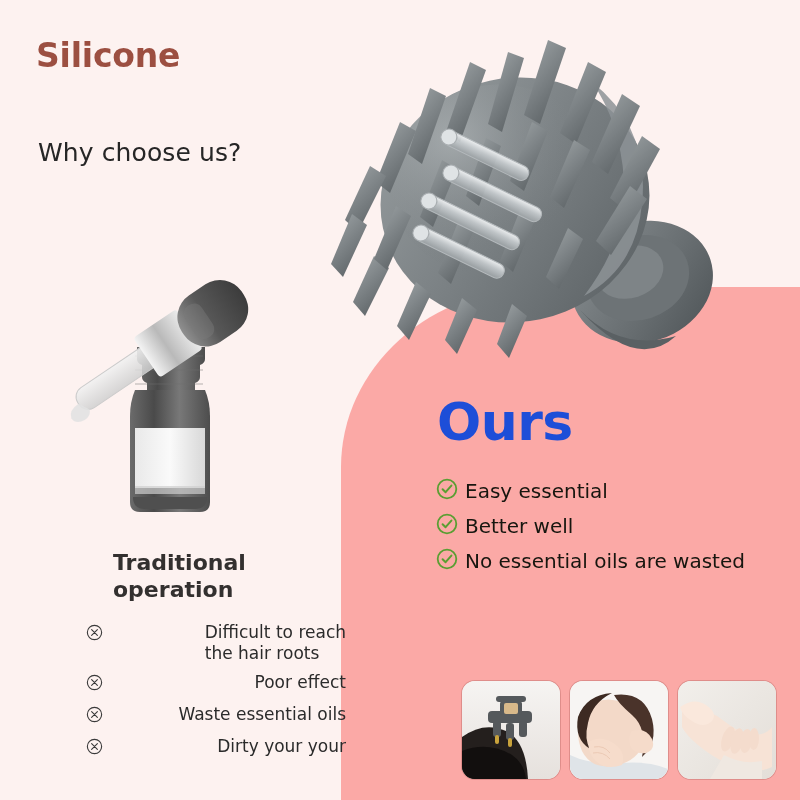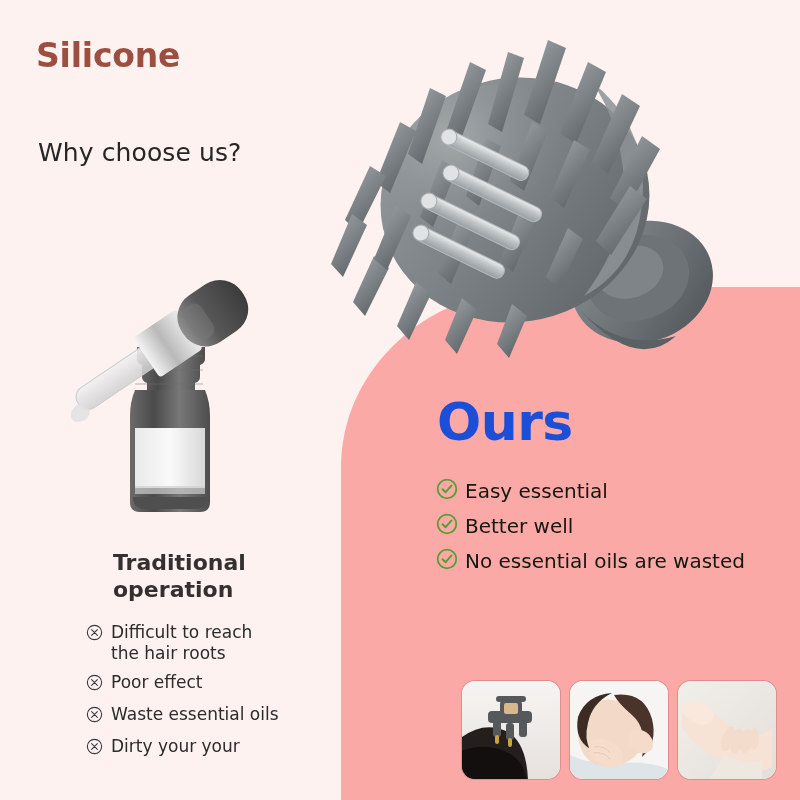--- a/index.html
+++ b/index.html
@@ -29,21 +29,21 @@
     font-size:25px;color:#262626;font-weight:400;letter-spacing:0.1px;
   }
 
   
   .trad-heading{
     position:absolute;left:113px;top:550px;width:230px;
     font-size:22px;font-weight:bold;color:#33302f;line-height:1.22;
   }
   .trad-list{position:absolute;left:86px;top:622px;width:260px;}
   .trad-item{
-    display:flex;align-items:flex-start;margin-bottom:9px;
+    display:flex;align-items:flex-start;margin-bottom:9px;justify-content:space-between;
   }
   .trad-item .txt{
     font-size:17px;color:#2b2b2b;line-height:1.22;margin-left:8px;
   }
   .x-icon{flex:0 0 auto;margin-top:2px;}
 
   
   .ours-heading{
     position:absolute;left:437px;top:396px;
     font-size:52px;font-weight:bold;color:#1d4ed8;letter-spacing:-0.5px;

